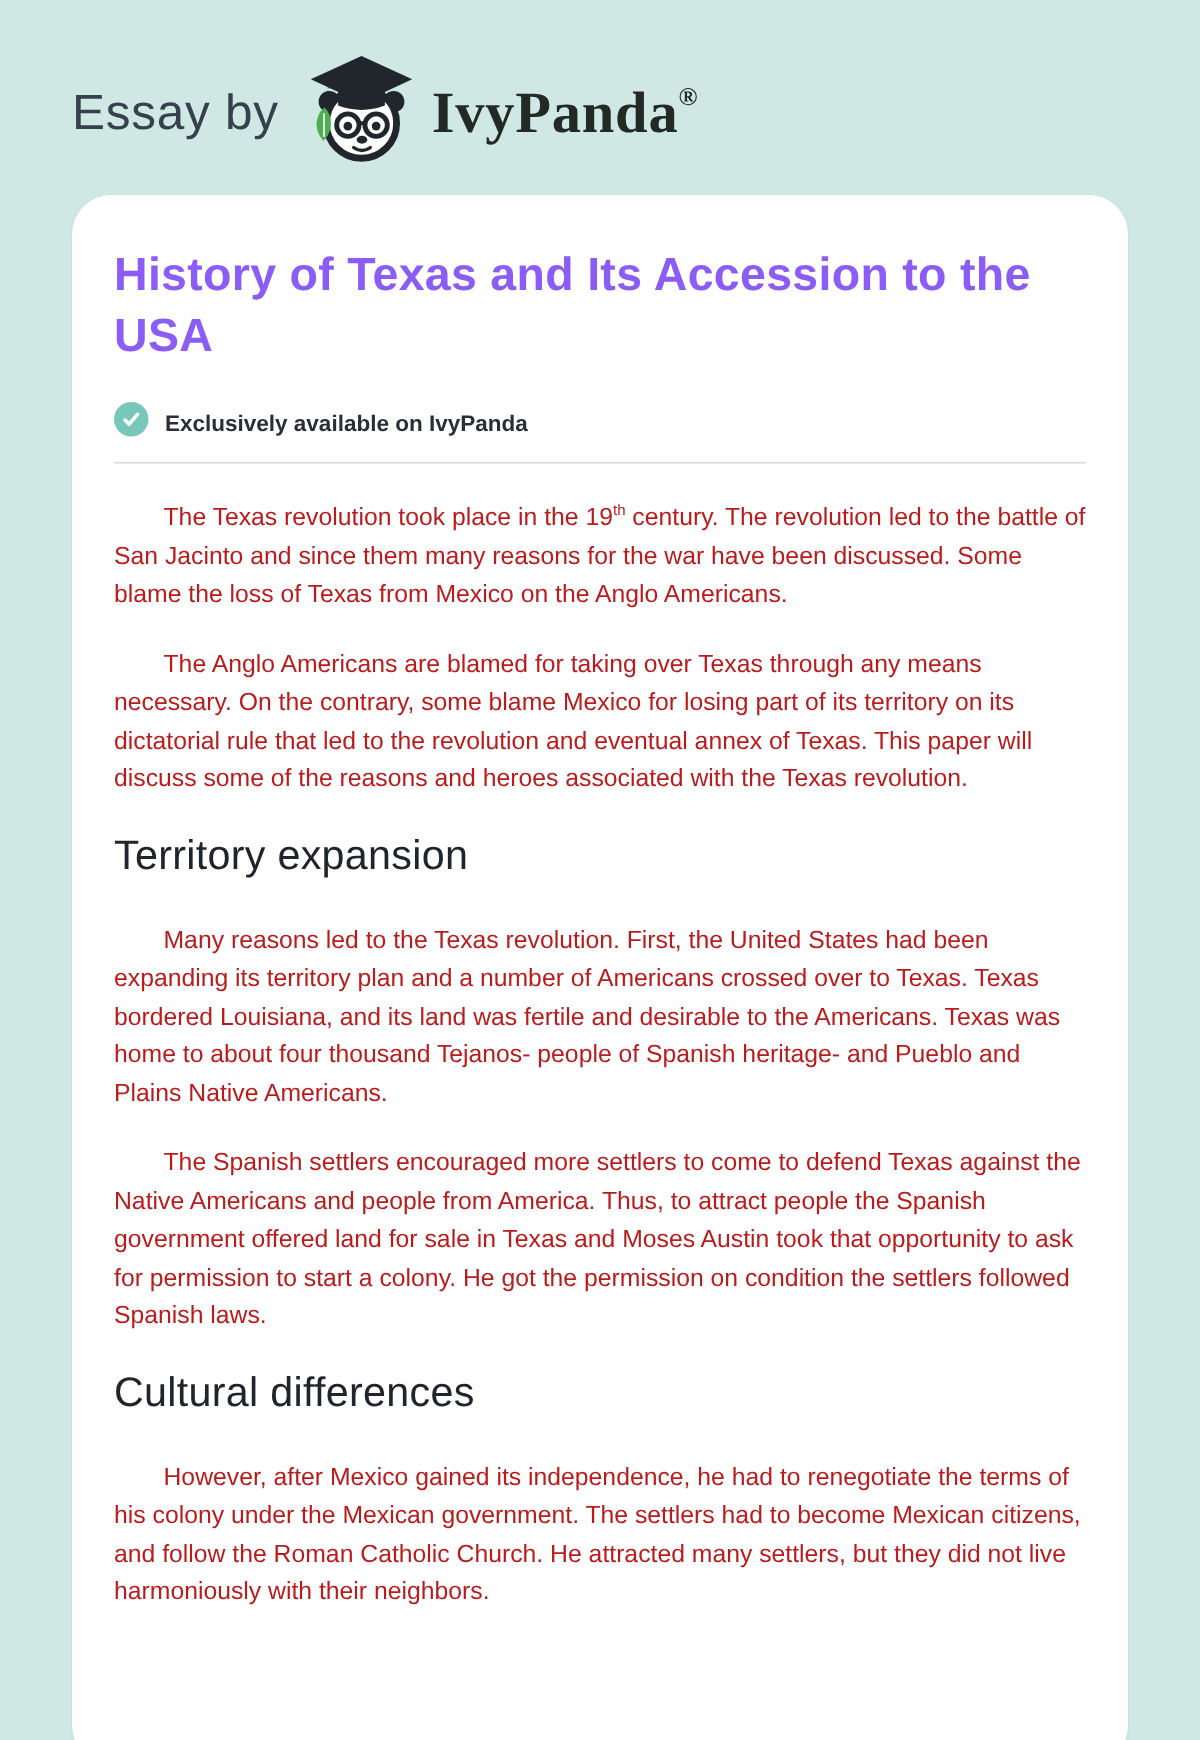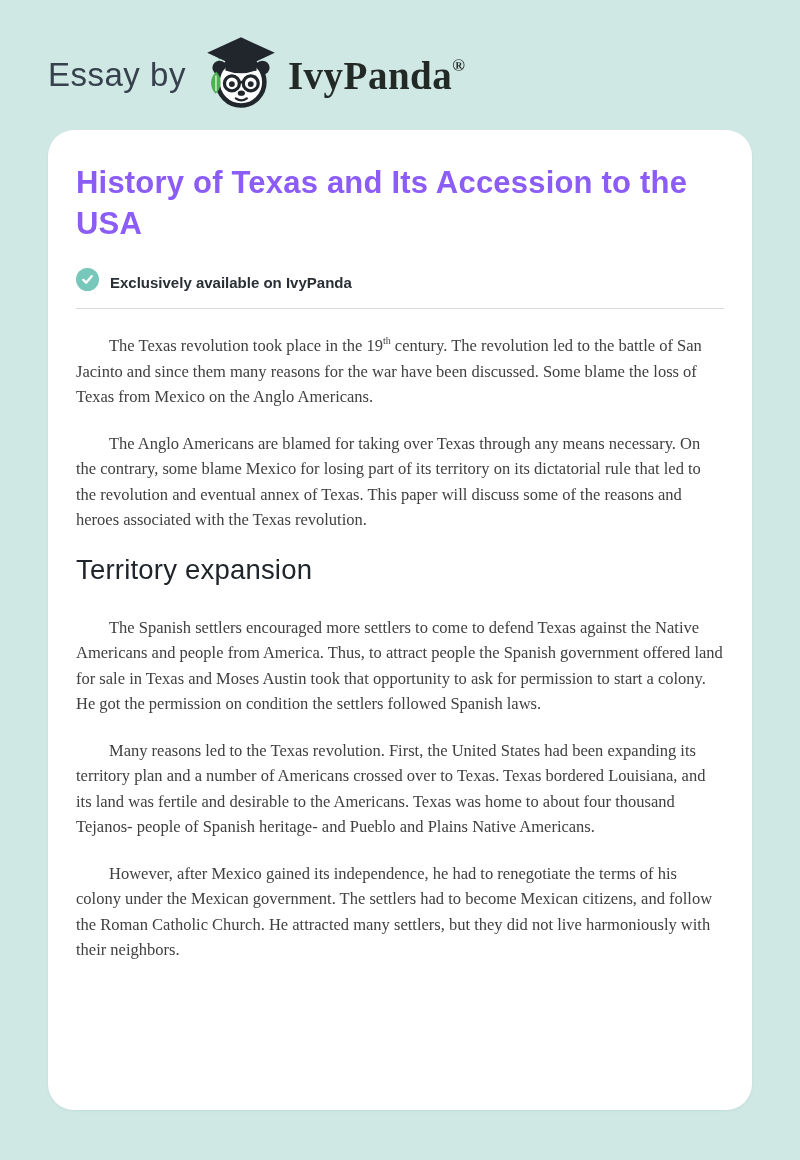--- a/index.html
+++ b/index.html
@@ -89,24 +89,23 @@
     color: #2a2f35;
   }
   .divider {
     border: none;
     border-top: 1px solid #d7dadd;
     margin: 0 0 19px 0;
   }
   .card p {
     font-size: 16.5px;
     line-height: 25.5px;
-    color: #404040;
+    color: #b91c1c;
     text-indent: 33px;
     margin: 0 0 21px 0;
-    font-family: Liberation Serif, serif;
   }
   .card p sup {
     font-size: 10px;
     vertical-align: 7px;
   }
   .card h2 {
     font-size: 27.5px;
     font-weight: normal;
     color: #20252b;
     margin: 8px 0 29px 0;
@@ -164,22 +163,23 @@
     </div>
 
     <hr class="divider">
 
     <p><span>The Texas revolution took place in the 19</span><sup>th</sup><span> century. The revolution led to the battle of San Jacinto and since them many reasons for the war have been discussed. Some blame the loss of Texas from Mexico on the Anglo Americans.</span></p>
 
     <p>The Anglo Americans are blamed for taking over Texas through any means necessary. On the contrary, some blame Mexico for losing part of its territory on its dictatorial rule that led to the revolution and eventual annex of Texas. This paper will discuss some of the reasons and heroes associated with the Texas revolution.</p>
 
     <h2>Territory expansion</h2>
 
+    <p>Many reasons led to the Texas revolution. First, the United States had been expanding its territory plan and a number of Americans crossed over to Texas. Texas bordered Louisiana, and its land was fertile and desirable to the Americans. Texas was home to about four thousand Tejanos- people of Spanish heritage- and Pueblo and Plains Native Americans.</p>
+
     <p>The Spanish settlers encouraged more settlers to come to defend Texas against the Native Americans and people from America. Thus, to attract people the Spanish government offered land for sale in Texas and Moses Austin took that opportunity to ask for permission to start a colony. He got the permission on condition the settlers followed Spanish laws.</p>
 
-    <p>Many reasons led to the Texas revolution. First, the United States had been expanding its territory plan and a number of Americans crossed over to Texas. Texas bordered Louisiana, and its land was fertile and desirable to the Americans. Texas was home to about four thousand Tejanos- people of Spanish heritage- and Pueblo and Plains Native Americans.</p>
-
+    <h2>Cultural differences</h2>
 
     <p>However, after Mexico gained its independence, he had to renegotiate the terms of his colony under the Mexican government. The settlers had to become Mexican citizens, and follow the Roman Catholic Church. He attracted many settlers, but they did not live harmoniously with their neighbors.</p>
 
   </div>
 
 </div>
 
 </body></html>

